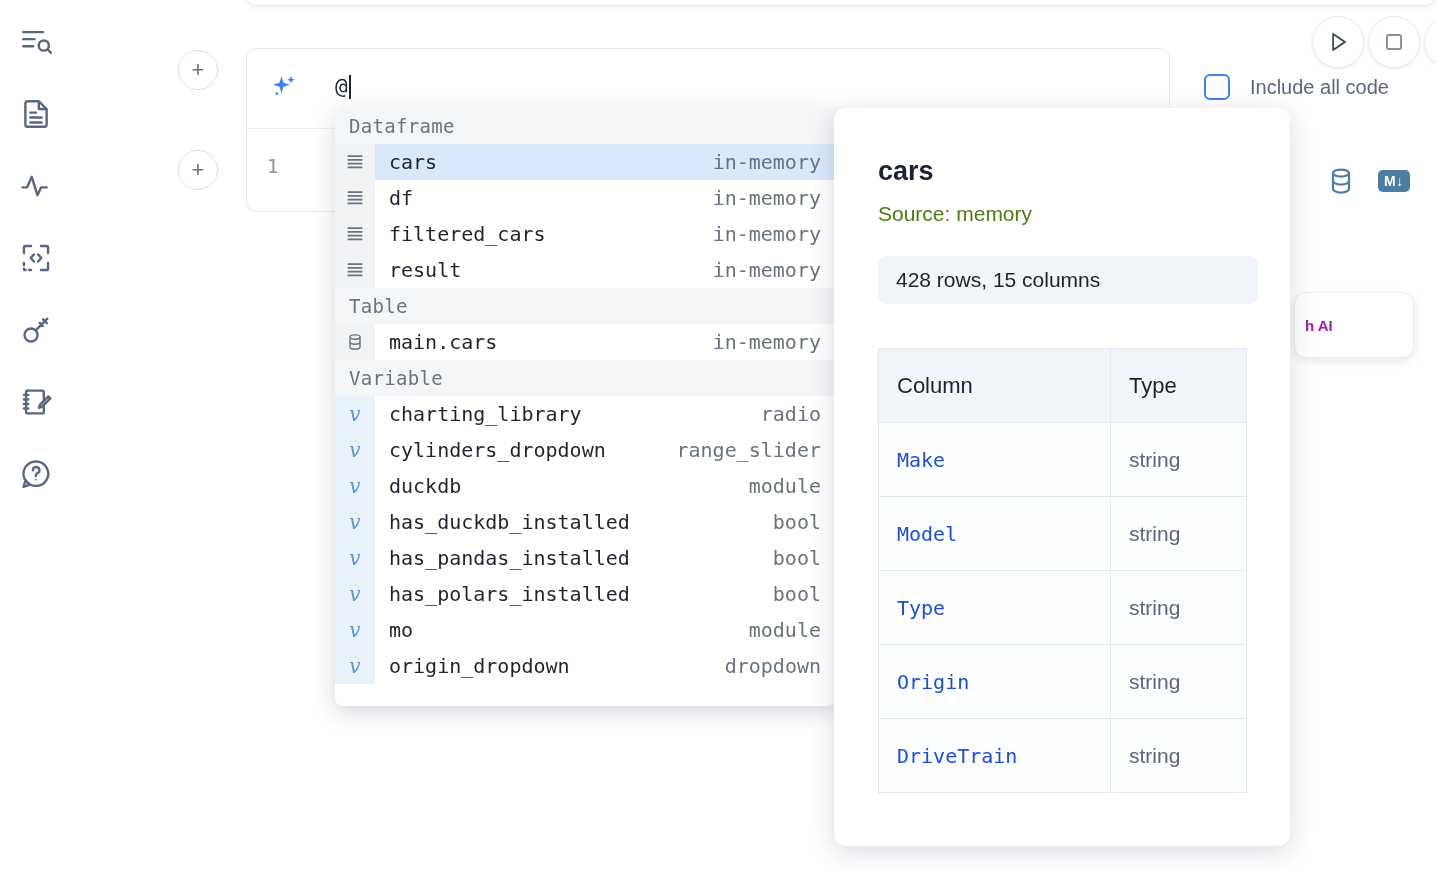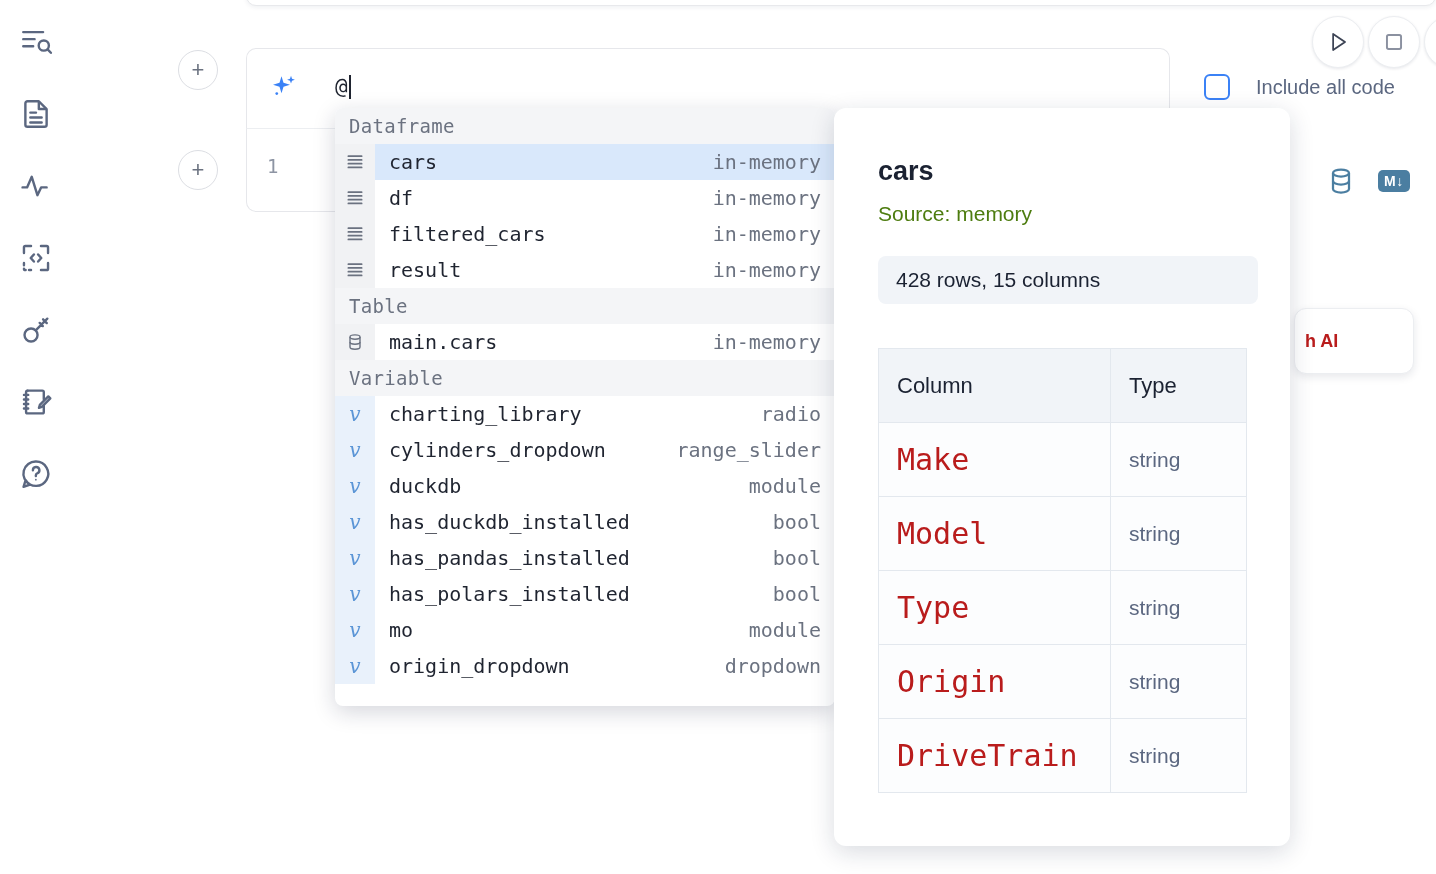--- a/index.html
+++ b/index.html
@@ -81,21 +81,21 @@
     background: #ffffff; border: 1px solid #eceef1;
     box-shadow: 0 1px 3px rgba(20,30,60,.10);
     display: flex; align-items: center; justify-content: center; cursor: pointer;
   }
   .round-btn.run   { left: 1312px; top: 16px; }
   .round-btn.stop  { left: 1368px; top: 16px; }
   .round-btn.extra { left: 1424px; top: 16px; }
 
   .include-row {
     position: absolute; left: 1204px; top: 74px;
-    display: flex; align-items: center; gap: 26px;
+    display: flex; align-items: center; gap: 20px;
   }
   .chk {
     width: 26px; height: 26px; border-radius: 6px;
     border: 2px solid #3b82f6; background: #fff; cursor: pointer; flex: none;
   }
   .include-label { font-size: 20px; color: #5b6780; white-space: nowrap; }
 
   
   .cell-tools {
     position: absolute; left: 1326px; top: 166px;
@@ -104,25 +104,25 @@
   .tool-ico { color: #4b7ea1; cursor: pointer; display: flex; }
   .mdbadge {
     background: #4b7ea1; color: #fff; border-radius: 5px;
     font-size: 14px; font-weight: bold; padding: 3px 6px;
     font-family: "Liberation Sans", sans-serif; letter-spacing: .5px;
     display: flex; align-items: center; cursor: pointer;
   }
 
   
   .ai-card {
-    position: absolute; left: 1294px; top: 308px; width: 120px; height: 66px;
+    position: absolute; left: 1294px; top: 292px; width: 120px; height: 66px;
     background: #ffffff; border: 1px solid #eceef1; border-radius: 12px;
     box-shadow: 0 3px 8px rgba(20,30,60,.10);
     display: flex; align-items: center; padding-left: 10px;
-    font-size: 18px; font-weight: 700; color: #b91c1c; overflow: hidden;
+    font-size: 15px; font-weight: 700; color: #a21caf; overflow: hidden;
   }
 
   
   .ac {
     position: absolute; left: 335px; top: 108px; width: 500px; height: 598px;
     background: #ffffff; border-radius: 8px;
     box-shadow: 0 6px 22px rgba(20,30,60,.18);
     overflow: hidden; z-index: 40;
     font-family: "DejaVu Sans Mono", monospace;
   }
@@ -176,21 +176,21 @@
     border-collapse: collapse; table-layout: fixed;
   }
   .detail-table th, .detail-table td {
     border: 1px solid #e3e8ee; height: 74px; text-align: left;
     padding-left: 18px; vertical-align: middle;
   }
   .detail-table th {
     background: #f1f4f8; font-weight: 400; font-size: 22px; color: #1b2232;
   }
   .detail-table td.colname {
-    font-family: "DejaVu Sans Mono", monospace; font-size: 30px; color: #b91c1c;
+    font-family: "DejaVu Sans Mono", monospace; font-size: 20px; color: #1d4ed8;
     background: #fcfdfe;
   }
   .detail-table td.coltype {
     font-size: 21px; color: #5b6780; background: #fcfdfe; margin-left: 16px;
   }
   .detail-table col.c1 { width: 232px; }
   .detail-table col.c2 { width: 136px; }
 </style>
 </head>
 <body>

